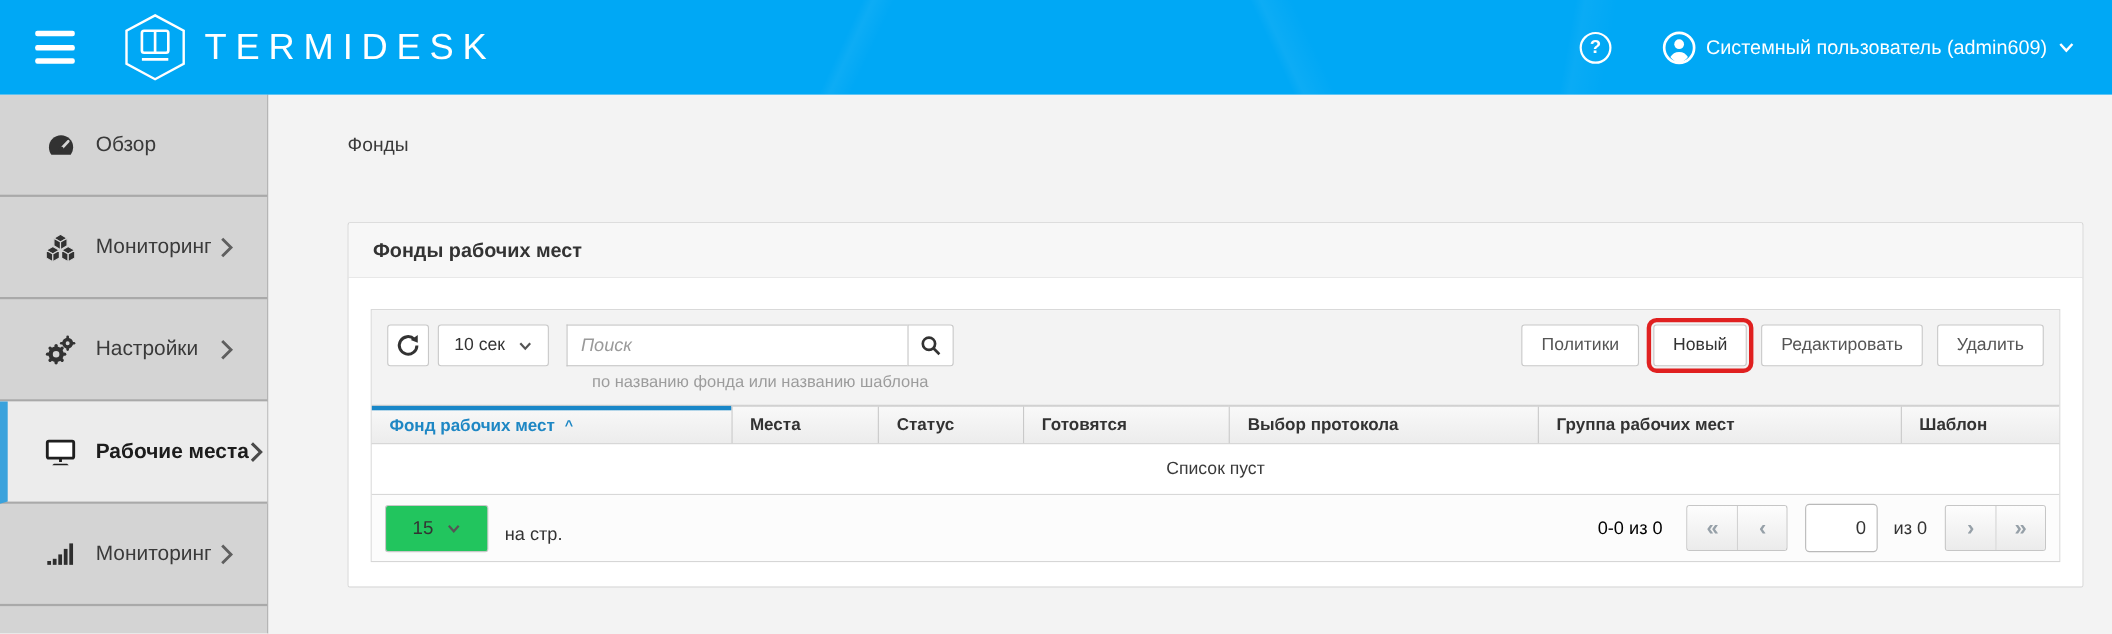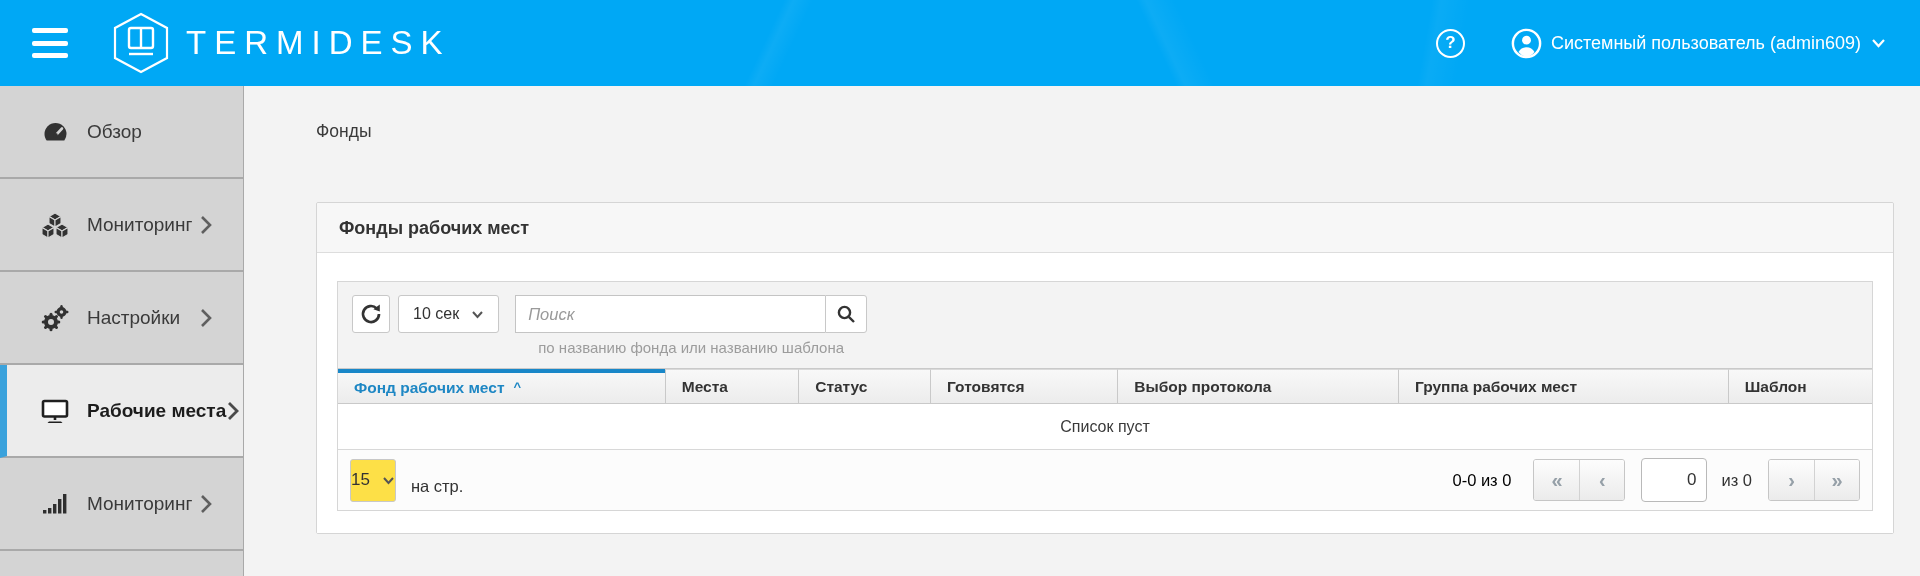--- a/index.html
+++ b/index.html
@@ -66,21 +66,21 @@
   
   .thead { display:grid; grid-template-columns:21.3% 8.7% 8.6% 12.2% 18.3% 21.5% 9.4%; background:linear-gradient(#f9f9f9,#ececec); border-bottom:1px solid #c9c9c9; }
   .th { height:34px; display:flex; align-items:center; padding:0 16px; font-size:15.5px; font-weight:700; color:#333; border-left:1px solid #c9c9c9; border-top:1px solid #d9d9d9; white-space:nowrap; overflow:hidden; cursor:pointer; }
   .th:first-child { border-left:none; }
   .th-sorted { color:#1e87c4; border-top:4px solid #1987c8; }
   .sort-caret { font-size:13px; margin-left:9px; color:#1e87c4; position:relative; top:-2px; font-weight:700; }
   .empty-row { height:45px; display:flex; align-items:center; justify-content:center; font-size:16px; color:#3a3a3a; background:#fff; }
 
   
   .tfoot { border-top:1px solid #d8d8d8; background:#fcfcfc; padding:8px 12px; display:flex; align-items:center; }
-  .pagesize-btn { height:43px; padding:0 0; color:#333; font-size:17px; background:#fde047; }
+  .pagesize-btn { height:43px; padding:0 24px; color:#333; font-size:17px; background:#22c55e; }
   .perpage-label { font-size:16.5px; color:#333; margin-left:15px;margin-top:13px; }
   .pager { margin-left:auto; display:flex; align-items:center; }
   .range-label { font-size:16.5px; color:#000000; margin-right:22px; }
   .nav-group { display:flex; border:1px solid #c6c6c6; border-radius:3px; overflow:hidden; }
   .nav-btn { width:45px; height:40px; background:linear-gradient(#fdfdfd,#ebebeb); border:none; border-left:1px solid #d2d2d2; color:#96a0a8; font-size:20px; font-weight:700; cursor:pointer; display:flex; align-items:center; justify-content:center; font-family:inherit; }
   .nav-btn:first-child { border-left:none; }
   .page-input { width:66px; height:44px; margin:0 14px 0 16px; border:1px solid #b9b9b9; border-radius:4px; font-size:17px; color:#333; text-align:right; padding-right:10px; font-family:inherit; background:#fff; outline:none; }
   .of-label { font-size:16.5px; color:#333; margin-right:16px; }
 
   svg { display:block; }
@@ -269,20 +269,26 @@
                     <span>
                       <svg width="22" height="22" viewBox="0 0 22 22">
                         <circle cx="9.5" cy="9.5" r="5.6" fill="none" stroke="#333" stroke-width="2.4"></circle>
                         <line x1="13.8" y1="13.8" x2="19" y2="19" stroke="#333" stroke-width="2.4"></line>
                       </svg>
                     </span>
                   </button>
                 </div>
                 <div class="search-hint">по названию фонда или названию шаблона</div>
               </div>
+              <div class="actions">
+                <button class="btn action-btn">Политики</button>
+                <button class="btn action-btn dark annotated">Новый</button>
+                <button class="btn action-btn">Редактировать</button>
+                <button class="btn action-btn">Удалить</button>
+              </div>
             </div>
 
             <div class="thead">
               <div class="th th-sorted">
                 <span>Фонд рабочих мест</span>
                 <span class="sort-caret">^</span>
               </div>
               <div class="th">
                   <span>Места</span>
                 </div>

